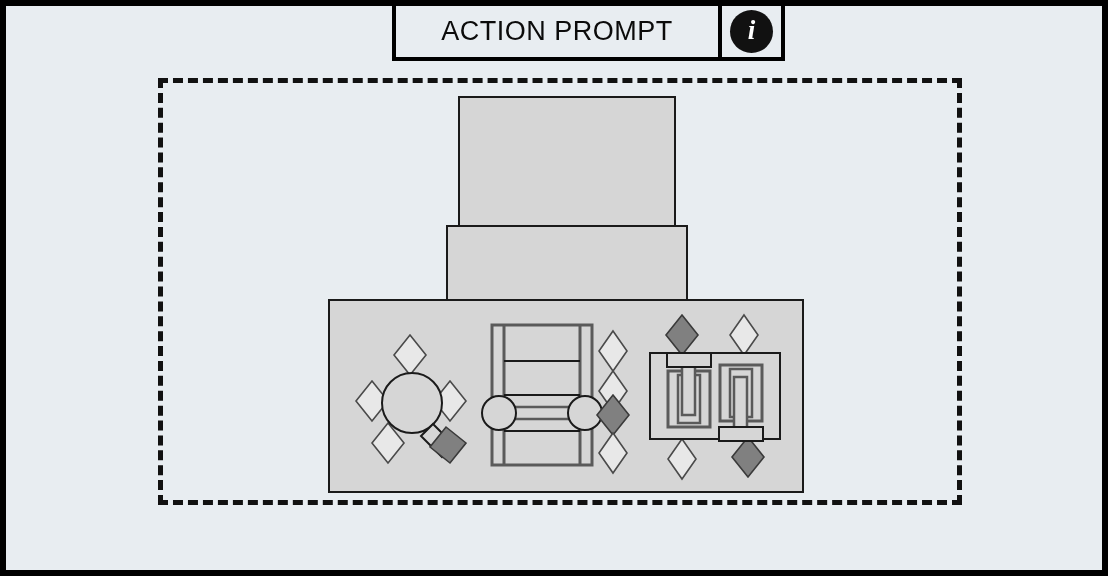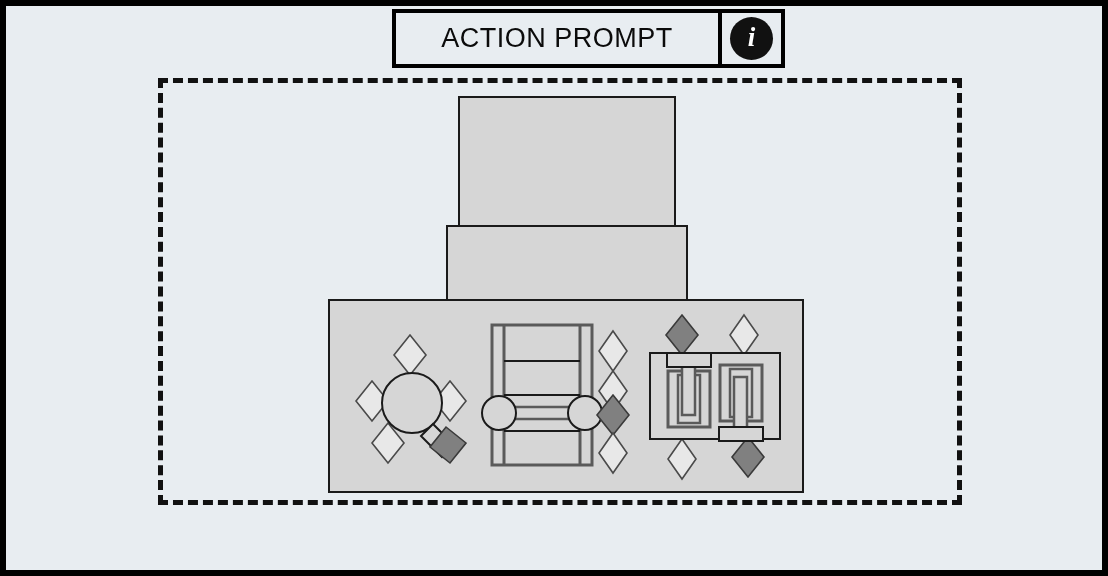--- a/index.html
+++ b/index.html
@@ -18,21 +18,21 @@
     overflow: hidden;
   }
 
   
   .header-bar {
     position: absolute;
     left: 386px;
     top: 3px;
     height: 44px;
     display: flex;
-    align-items: flex-start;
+    align-items: center;
   }
   .header-title-box {
     border: 4px solid #000000;
     background: #e8edf1;
     display: flex;
     align-items: center;
     justify-content: center;
     padding: 0 26px;
     box-sizing: border-box;
     height: 59px;

